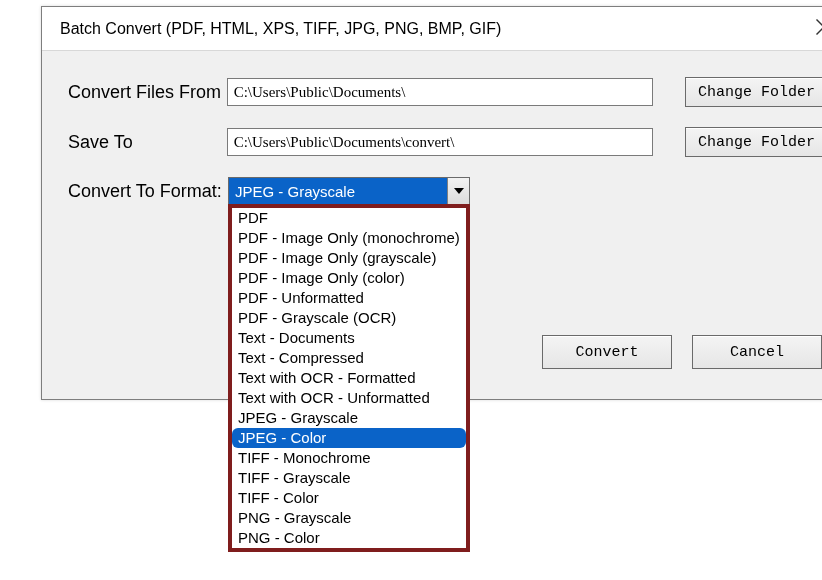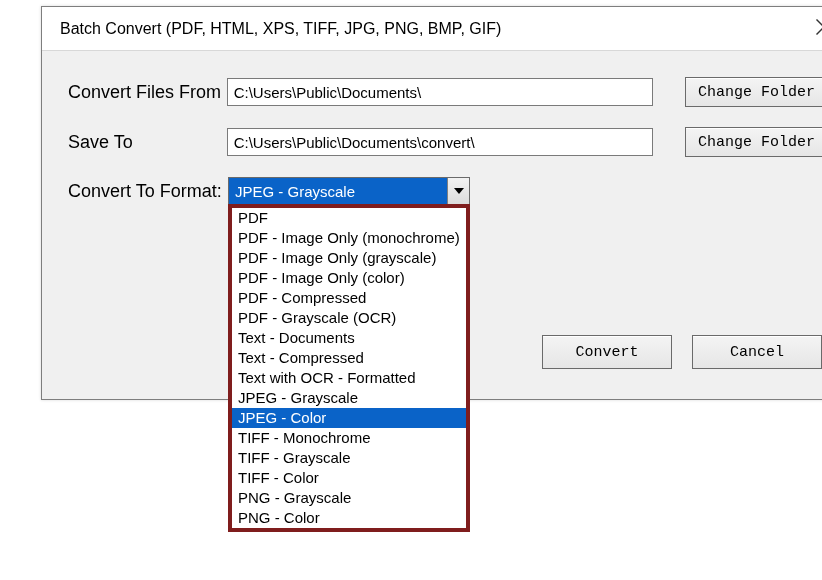--- a/index.html
+++ b/index.html
@@ -54,21 +54,21 @@
     width: 160px;
     color: #000;
     font-size: 18px;
   }
   .textbox {
     width: 430px;
     height: 28px;
     border: 1px solid #7a7a7a;
     background: #fff;
     padding: 2px 6px;
-    font-family: Liberation Sans, sans-serif;
+    font-family: Liberation Serif, serif;
     font-size: 15px;
     color: #000;
   }
   .btn {
     height: 30px;
     min-width: 130px;
     border: 1px solid #6a6a6a;
     background: linear-gradient(#f4f4f4,#e6e6e6);
     font-family: Liberation Mono, monospace;
     font-size: 15px;
@@ -124,20 +124,21 @@
     padding: 0px 6px;
     font-size: 15px;
     line-height: 20px;
     color: #000;
     white-space: nowrap;
     cursor: pointer;
   }
   .opt.hi {
     background: #0a63c8;
     color: #fff;
+    border-radius: 6px;
   }
   .action-row {
     display: flex;
     justify-content: flex-end;
     gap: 20px;
     margin-top: 130px;
     padding-right: 6px;
     margin-bottom: 6px;
   }
   .action-row .btn {
@@ -183,25 +184,26 @@
             <svg width="10" height="6" viewBox="0 0 10 6">
               <polygon points="0,0 10,0 5,6" fill="#000"></polygon>
             </svg>
           </div>
         </div>
         <div class="dropdown" id="dropdown">
             <div class="opt">PDF</div>
             <div class="opt">PDF - Image Only (monochrome)</div>
             <div class="opt">PDF - Image Only (grayscale)</div>
             <div class="opt">PDF - Image Only (color)</div>
-            <div class="opt">PDF - Compressed</div>
+            <div class="opt">PDF - Unformatted</div>
             <div class="opt">PDF - Grayscale (OCR)</div>
             <div class="opt">Text - Documents</div>
             <div class="opt">Text - Compressed</div>
             <div class="opt">Text with OCR - Formatted</div>
+            <div class="opt">Text with OCR - Unformatted</div>
             <div class="opt">JPEG - Grayscale</div>
             <div class="opt hi">JPEG - Color</div>
             <div class="opt">TIFF - Monochrome</div>
             <div class="opt">TIFF - Grayscale</div>
             <div class="opt">TIFF - Color</div>
             <div class="opt">PNG - Grayscale</div>
             <div class="opt">PNG - Color</div>
           </div>
       </div>
     </div>

